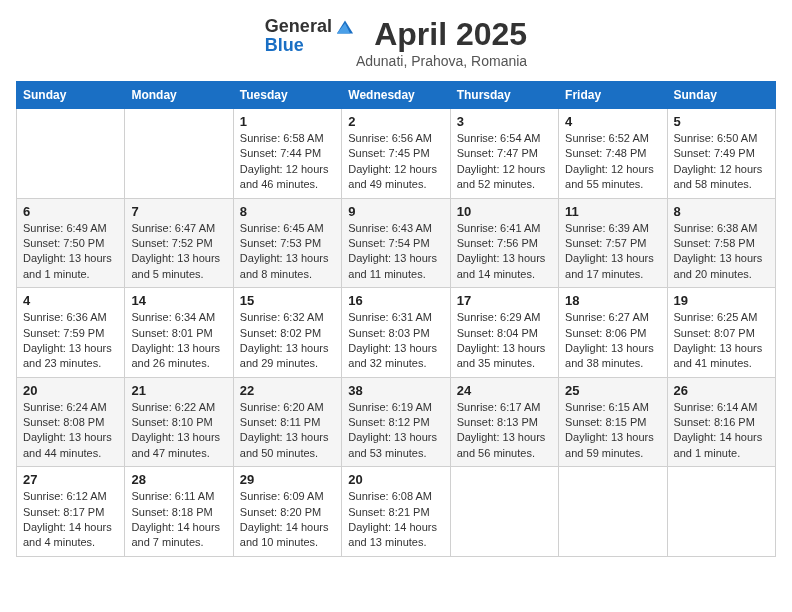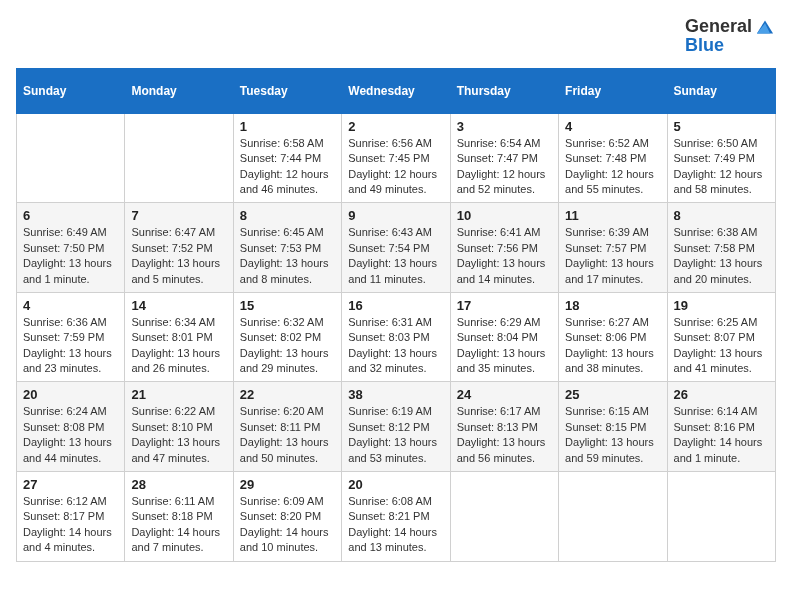--- a/index.html
+++ b/index.html
@@ -5,21 +5,21 @@
     * { box-sizing: border-box; margin: 0; padding: 0; }
     body {
       font-family: Arial, sans-serif;
       background: #fff;
       width: 792px;
       min-height: 612px;
       padding: 16px;
     }
     .header {
       display: flex;
-      justify-content: flex-end;
+      justify-content: center;
       align-items: flex-start;
       margin-bottom: 12px;
     }
     .logo {
       display: flex;
       align-items: center;
     }
     .logo-text-general {
       font-size: 18px;
       font-weight: bold;
@@ -50,21 +50,21 @@
     table {
       width: 100%;
       border-collapse: collapse;
       border: 1px solid #ccc;
     }
     .day-header {
       background-color: #1a6fc4;
       color: #fff;
       font-size: 12px;
       font-weight: bold;
-      padding: 15px 6px;
+      padding: 6px 6px;
       text-align: left;
       border: 1px solid #1a6fc4;
     }
     td {
       border: 1px solid #d0d0d0;
       vertical-align: top;
       padding: 5px 6px;
       width: calc(100% / 7);
       height: 88px;
     }
@@ -102,20 +102,24 @@
       <div style="display:flex;align-items:center;">
         <span class="logo-text-general">General</span>
         <svg class="logo-icon" viewBox="0 0 30 30" xmlns="http://www.w3.org/2000/svg">
           <polygon points="4,24 15,6 26,24" fill="#1a6fc4"></polygon>
           <polygon points="4,24 15,10 22,24" fill="#4a9fe8"></polygon>
         </svg>
       </div>
       <span class="logo-text-blue" style="margin-top:-2px;">Blue</span>
     </div>
   </div>
+  <div class="title-area">
+    <div class="calendar-title">April 2025</div>
+    <div class="calendar-subtitle">Adunati, Prahova, Romania</div>
+  </div>
 </div>
 
 <table>
   <thead>
     <tr class="day-header-row">
     <th class="day-header">Sunday</th>
         <th class="day-header">Monday</th>
         <th class="day-header">Tuesday</th>
         <th class="day-header">Wednesday</th>
         <th class="day-header">Thursday</th>

